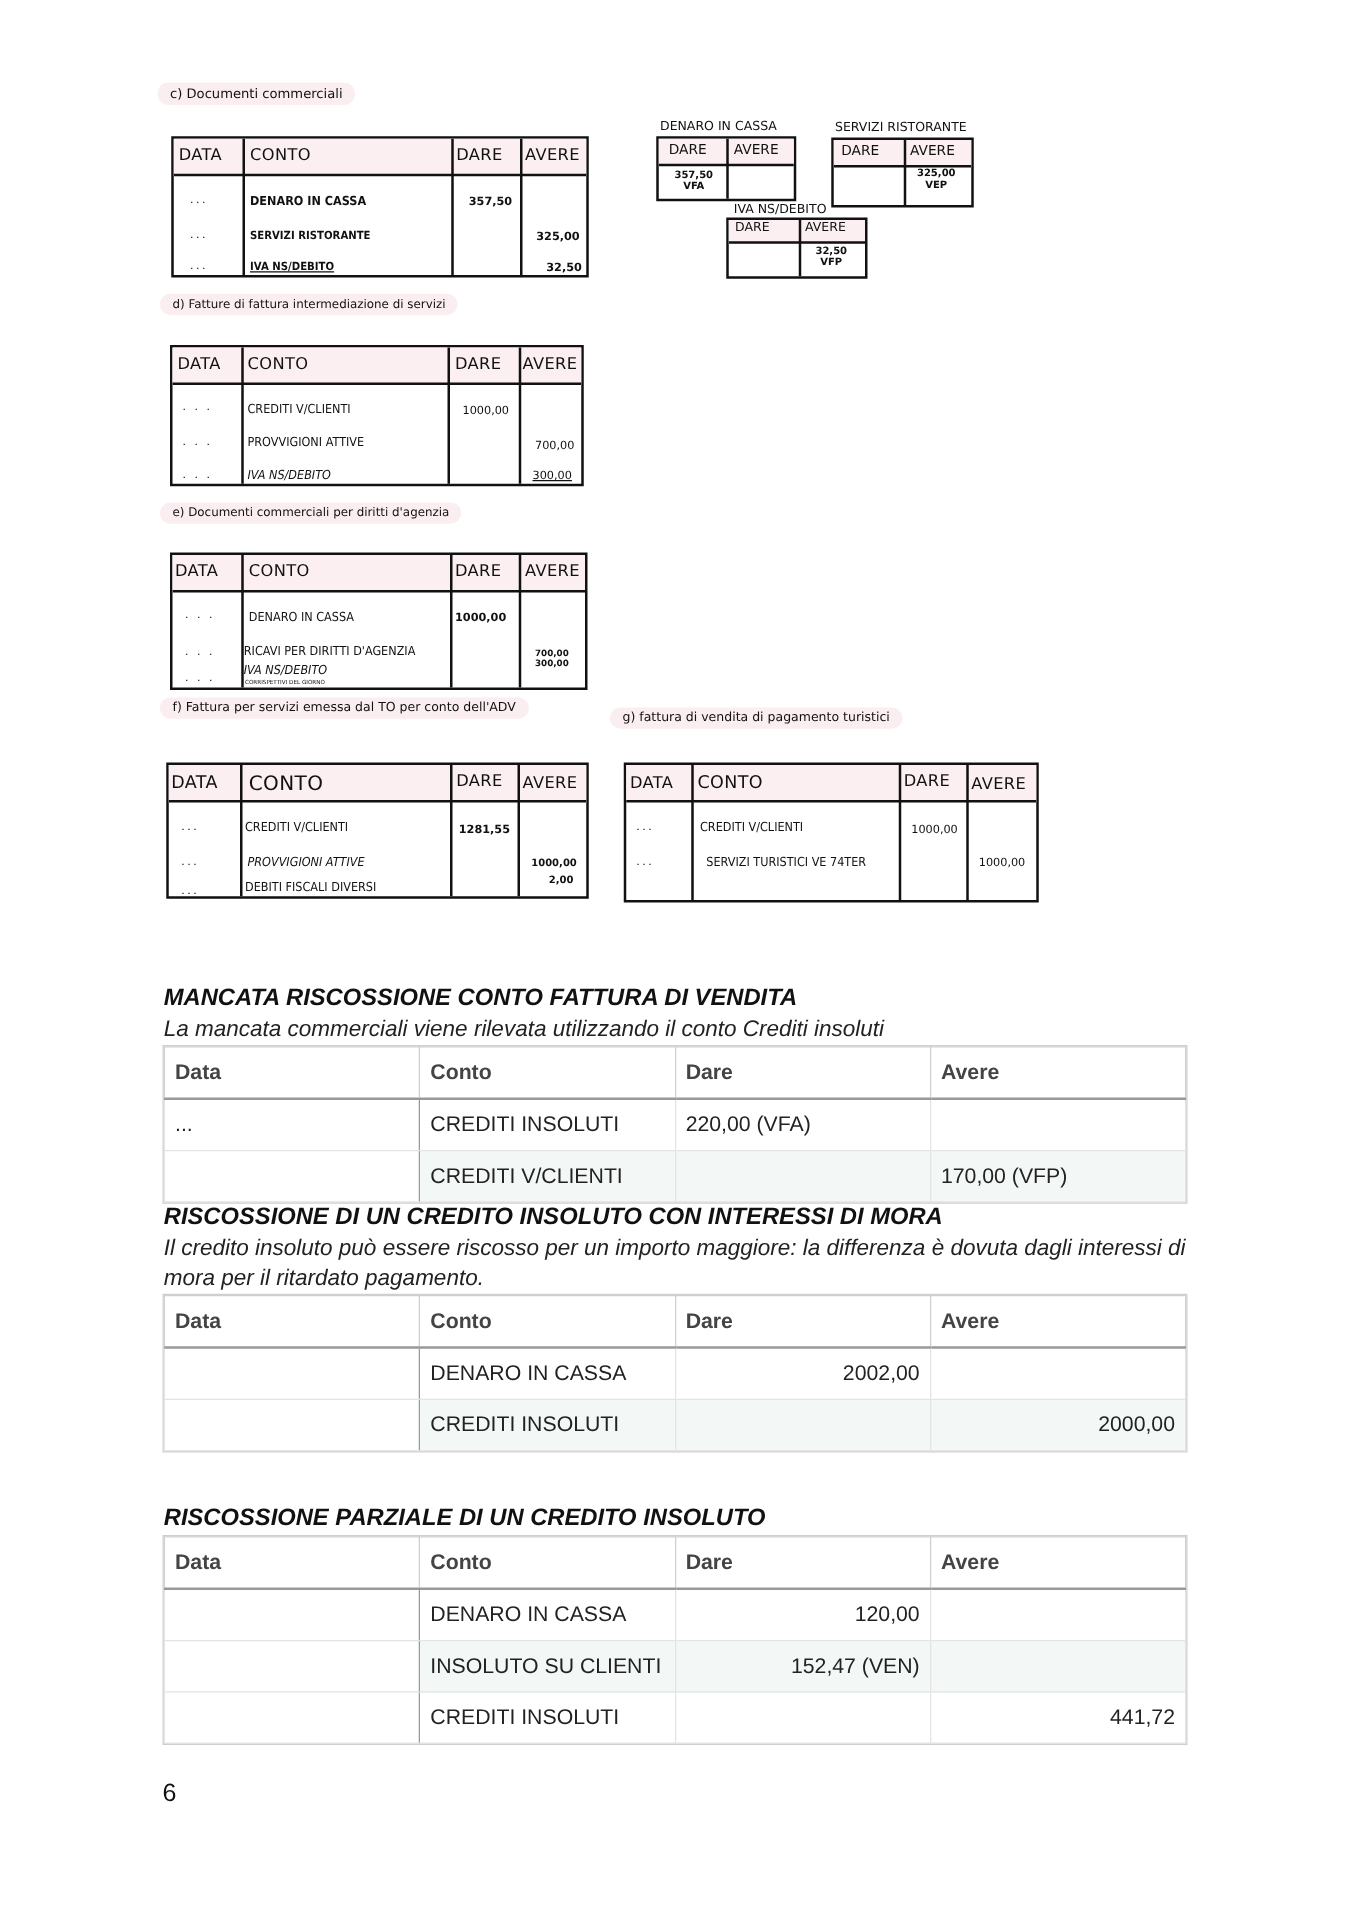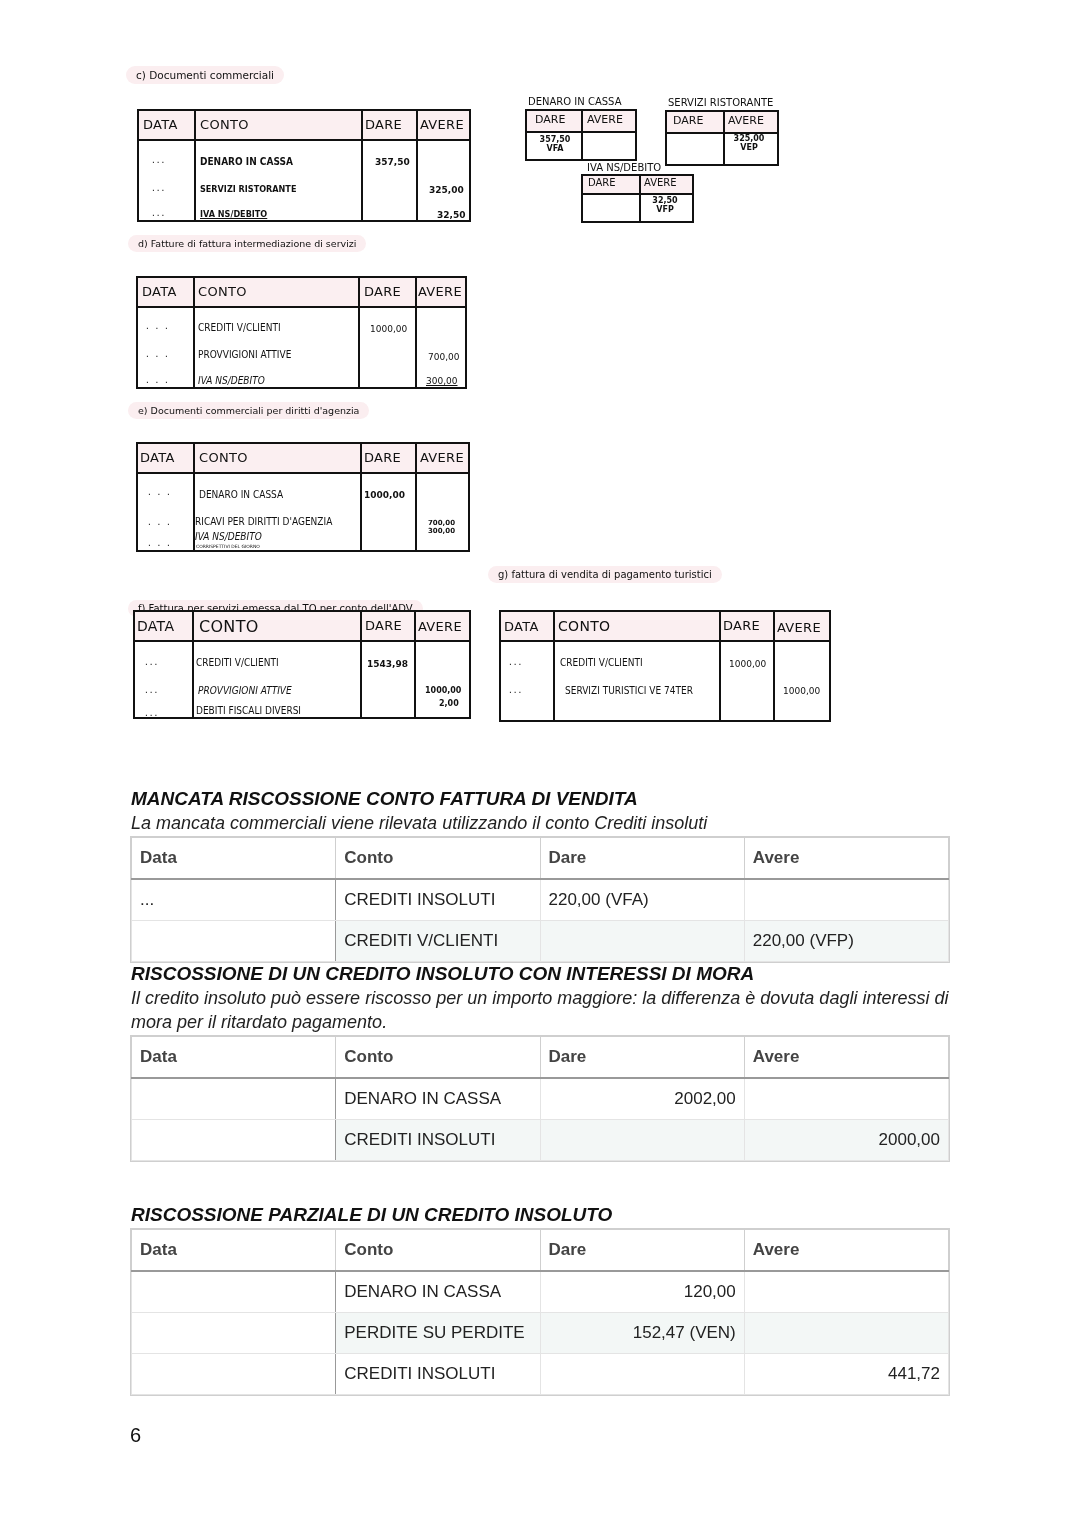--- a/index.html
+++ b/index.html
@@ -126,33 +126,33 @@
   <span class="num" style="left:226px;top:46px;">1000,00</span>
   <span class="dots" style="left:10px;top:72px;">. . .</span>
   <span class="acct" style="left:57px;top:72px;font-weight:normal;">RICAVI PER DIRITTI D'AGENZIA</span>
   <span class="num" style="left:290px;top:75px;font-size:7px;">700,00</span>
   <span class="dots" style="left:10px;top:93px;">. . .</span>
   <span class="acct" style="left:57px;top:87px;font-weight:normal;font-style:italic;">IVA NS/DEBITO</span>
   <span class="num" style="left:290px;top:83px;font-size:7px;">300,00</span>
   <span class="note" style="left:58px;top:100px;">CORRISPETTIVI DEL GIORNO</span>
 </div>
 
-<div class="label-pill" style="left:128px;top:600px;font-size:10px;text-align:center;">f) Fattura per servizi emessa dal TO per conto dell'ADV</div>
+<div class="label-pill" style="left:128px;top:558px;font-size:10px;text-align:center;">f) Fattura per servizi emessa dal TO per conto dell'ADV</div>
 <div class="hjt" style="left:133px;top:610px;width:338px;height:109px;">
   <div class="hdr" style="height:28px;"></div>
   <div class="vline" style="left:57px;"></div>
   <div class="vline" style="left:225px;"></div>
   <div class="vline" style="left:279px;"></div>
   <span class="hcell" style="left:2px;top:6px;font-size:14px;">DATA</span>
   <span class="hcell" style="left:64px;top:5px;font-size:16px;">CONTO</span>
   <span class="hcell" style="left:230px;top:6px;">DARE</span>
   <span class="hcell" style="left:283px;top:7px;">AVERE</span>
   <span class="dots" style="left:10px;top:44px;">...</span>
   <span class="acct" style="left:61px;top:45px;font-weight:normal;">CREDITI V/CLIENTI</span>
-  <span class="num" style="left:232px;top:47px;">1543,98</span>
+  <span class="num" style="left:232px;top:47px;">1281,55</span>
   <span class="dots" style="left:10px;top:72px;">...</span>
   <span class="acct" style="left:63px;top:73px;font-weight:normal;font-style:italic;">PROVVIGIONI ATTIVE</span>
   <span class="num" style="left:290px;top:74px;font-size:8px;">1000,00</span>
   <span class="dots" style="left:10px;top:95px;">...</span>
   <span class="acct" style="left:61px;top:93px;font-weight:normal;">DEBITI FISCALI DIVERSI</span>
   <span class="num" style="left:304px;top:87px;font-size:8px;">2,00</span>
 </div>
 
 <div class="label-pill" style="left:488px;top:566px;font-size:10px;">g) fattura di vendita di pagamento turistici</div>
 <div class="hjt" style="left:499px;top:610px;width:332px;height:112px;">
@@ -187,21 +187,21 @@
     <tr>
       <td>...</td>
       <td>CREDITI INSOLUTI</td>
       <td>220,00 (VFA)</td>
       <td></td>
     </tr>
     <tr>
       <td></td>
       <td>CREDITI V/CLIENTI</td>
       <td></td>
-      <td>220,00 (VFP)</td>
+      <td>170,00 (VFP)</td>
     </tr>
   </tbody>
 </table>
 
 <div class="sec-title" style="top:963px;">RISCOSSIONE DI UN CREDITO INSOLUTO CON INTERESSI DI MORA</div>
 <div class="sec-sub" style="top:986px;">Il credito insoluto può essere riscosso per un importo maggiore: la differenza è dovuta dagli interessi di mora per il ritardato pagamento.</div>
 <table class="jt" style="top:1036px;">
   <thead>
       <tr>
     <th>Data</th>
@@ -238,21 +238,21 @@
     </thead>
   <tbody>
     <tr>
       <td></td>
       <td>DENARO IN CASSA</td>
       <td class="r">120,00</td>
       <td class="r"></td>
     </tr>
     <tr>
       <td></td>
-      <td>PERDITE SU PERDITE</td>
+      <td>INSOLUTO SU CLIENTI</td>
       <td class="r">152,47 (VEN)</td>
       <td class="r"></td>
     </tr>
     <tr>
       <td></td>
       <td>CREDITI INSOLUTI</td>
       <td class="r"></td>
       <td class="r">441,72</td>
     </tr>
   </tbody>

